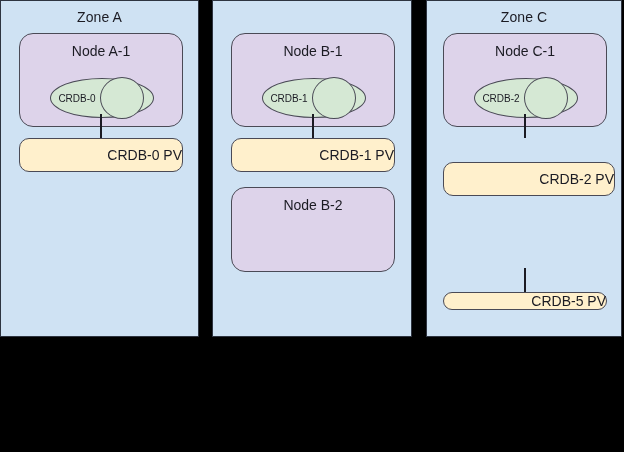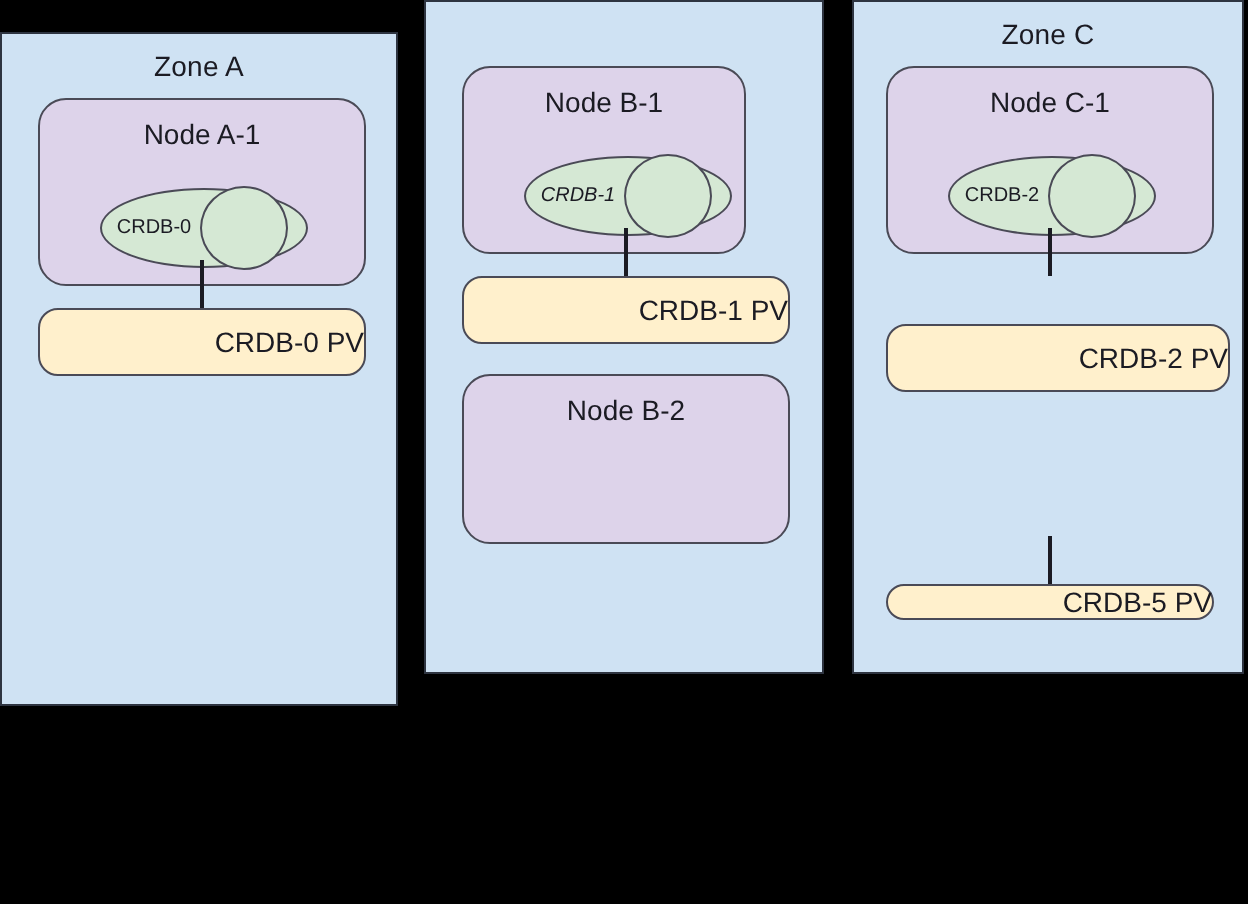--- a/index.html
+++ b/index.html
@@ -108,21 +108,21 @@
     position: absolute;
     width: 0;
     border-left: 2px solid #1b1b23;
   }
 </style>
 </head>
 <body>
 
 <div id="canvas">
 
-  <div class="zone" style="left:0px; top:16px; width:199px; height:337px;">
+  <div class="zone" style="left:0px; top:0px; width:199px; height:337px;">
     <div class="zone-title">Zone A</div>
 
     <div class="node" style="left:18px; top:32px; width:164px; height:94px;">
       <div class="node-title">Node A-1</div>
 
       <div class="cylinder" style="left:30px; top:44px; width:104px; height:40px;">
         <div class="cyl-body"></div>
         <div class="cyl-cap"></div>
         <div class="cyl-label">CRDB-0</div>
       </div>
@@ -130,24 +130,24 @@
 
     <div class="connector" style="left:99px; top:113px; height:24px;"></div>
 
     <div class="pv" style="left:18px; top:137px; width:164px; height:34px;">
       <span class="pv-label">CRDB-0 PV</span>
     </div>
   </div>
 
   <div class="zone" style="left:212px; top:0px; width:200px; height:337px;">
 
-    <div class="node" style="left:18px; top:32px; width:142px; height:94px;">
+    <div class="node" style="left:18px; top:32px; width:164px; height:94px;">
       <div class="node-title">Node B-1</div>
 
-      <div class="cylinder" style="left:30px; top:44px; width:104px; height:40px;font-style:italic;">
+      <div class="cylinder" style="left:30px; top:44px; width:104px; height:40px;">
         <div class="cyl-body"></div>
         <div class="cyl-cap"></div>
         <div class="cyl-label">CRDB-1</div>
       </div>
     </div>
 
     <div class="connector" style="left:99px; top:113px; height:24px;"></div>
 
     <div class="pv" style="left:18px; top:137px; width:164px; height:34px;">
       <span class="pv-label">CRDB-1 PV</span>

